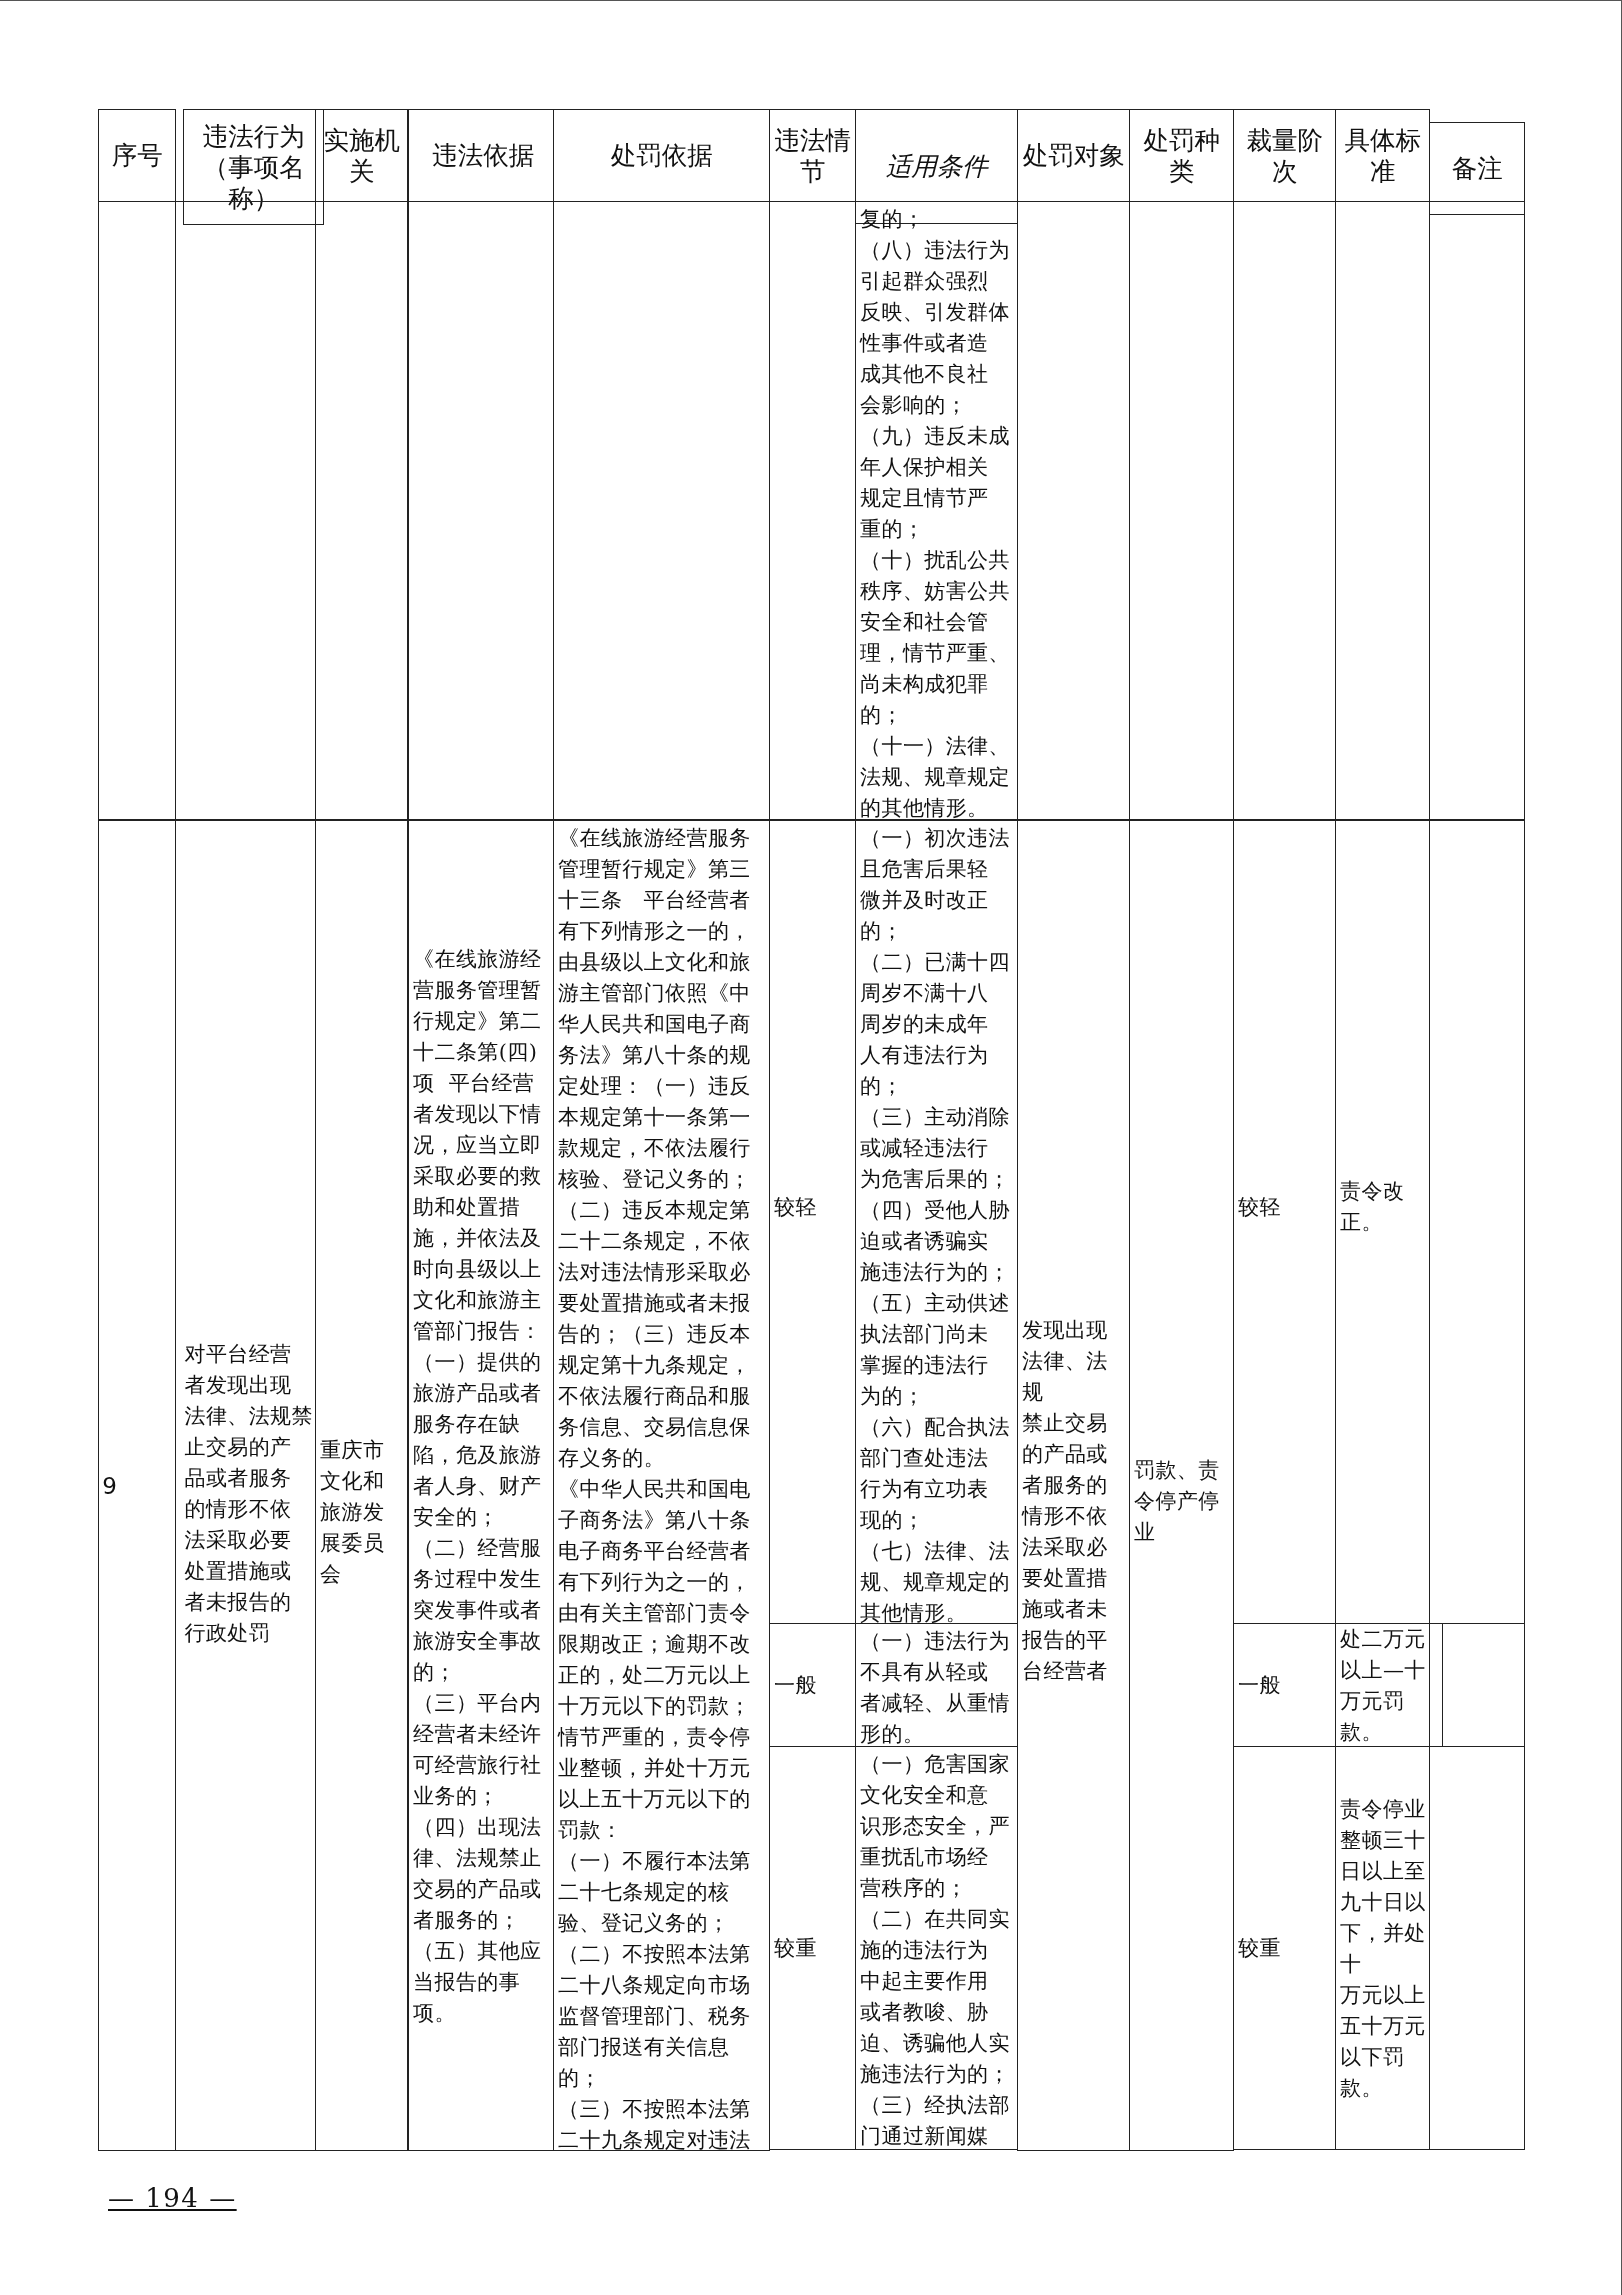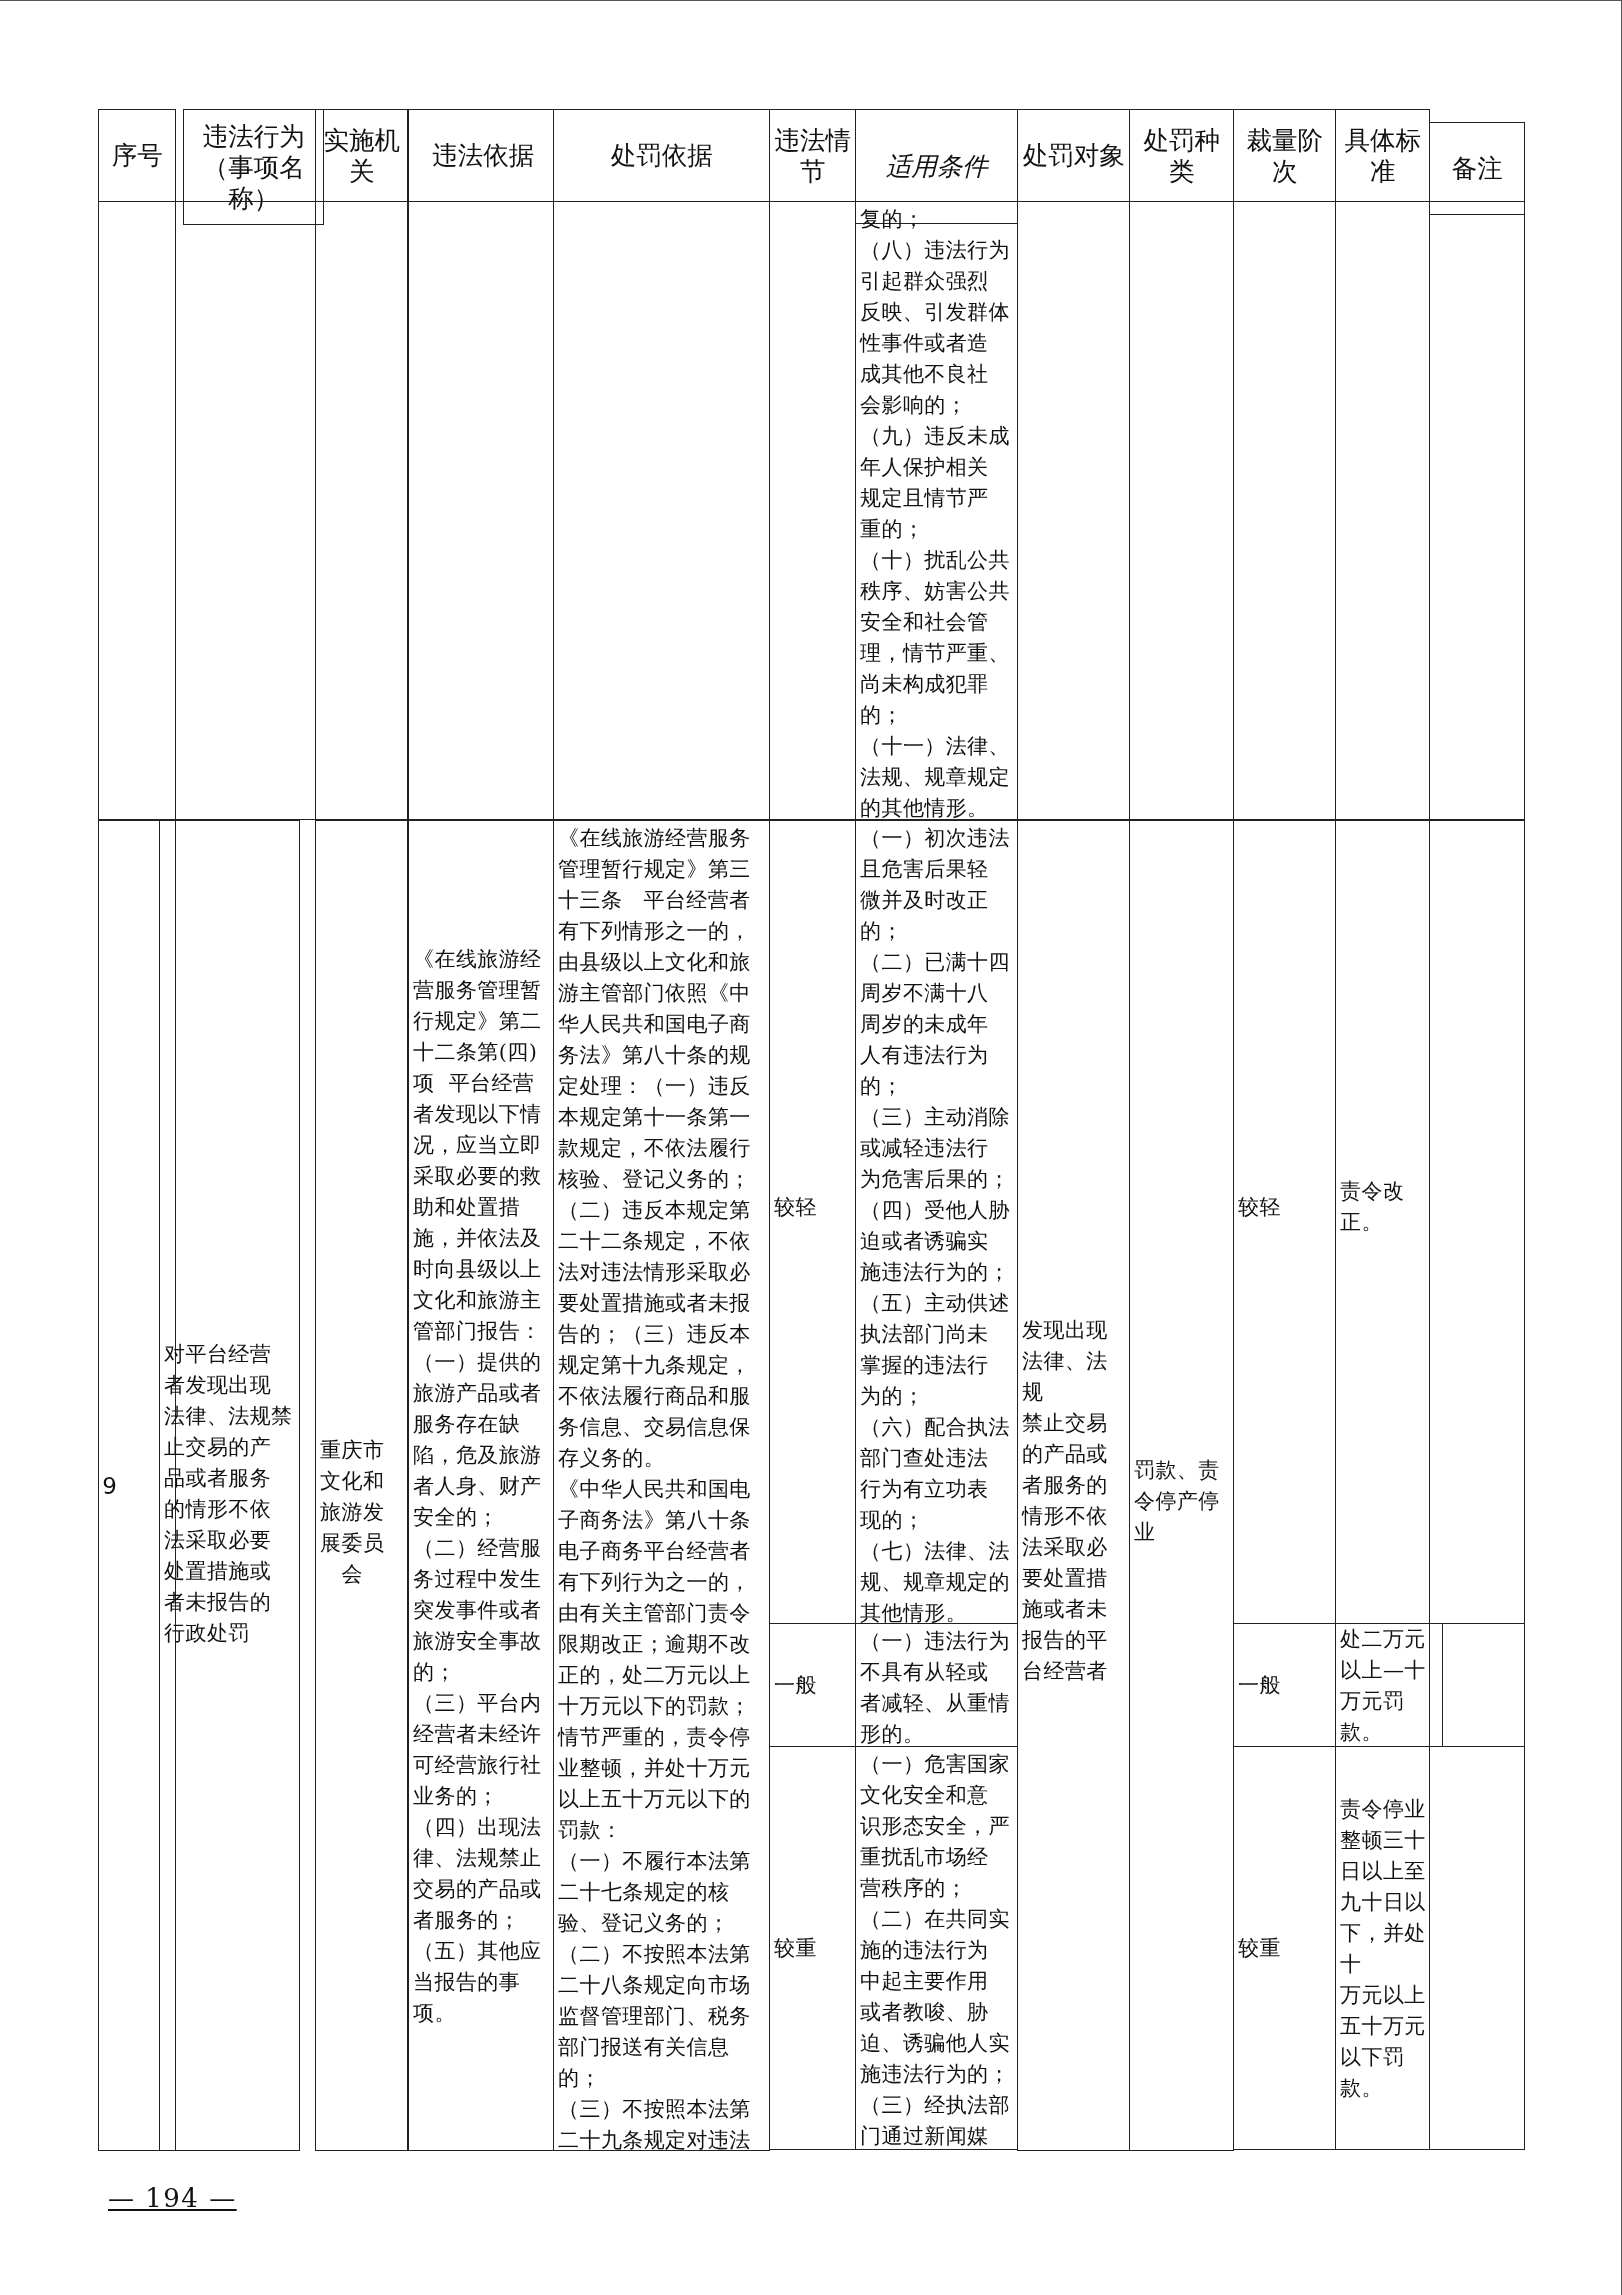--- a/index.html
+++ b/index.html
@@ -96,31 +96,31 @@
 （十一）法律、
 法规、规章规定
 的其他情形。</div>
   <div class="cell" style="left:1018px;top:202px;width:113px;height:619px;"></div>
   <div class="cell" style="left:1130px;top:202px;width:105px;height:619px;"></div>
   <div class="cell" style="left:1234px;top:202px;width:103px;height:619px;"></div>
   <div class="cell" style="left:1336px;top:202px;width:95px;height:619px;"></div>
   <div class="cell" style="left:1430px;top:202px;width:96px;height:619px;"></div>
 
   <div class="cell txt vc num" style="left:99px;top:821px;width:78px;height:1331px;"><span>9</span></div>
-  <div class="cell txt vc" style="left:160px;top:821px;width:141px;height:1331px;padding-top:17px;"><span>对平台经营
+  <div class="cell txt vc" style="left:176px;top:821px;width:141px;height:1331px;padding-top:17px;justify-content:flex-end;"><span>对平台经营
 者发现出现
 法律、法规禁
 止交易的产
 品或者服务
 的情形不依
 法采取必要
 处置措施或
 者未报告的
 行政处罚</span></div>
-  <div class="cell txt vc" style="left:316px;top:821px;width:93px;height:1331px;padding-top:54px;text-align:center;"><span>重庆市
+  <div class="cell txt vc" style="left:316px;top:821px;width:93px;height:1331px;padding-top:54px;"><span>重庆市
 文化和
 旅游发
 展委员
 会</span></div>
   <div class="cell txt" style="left:409px;top:821px;width:146px;height:1331px;padding-top:123px;">《在线旅游经
 营服务管理暂
 行规定》第二
 十二条第(四)
 项  平台经营
 者发现以下情

